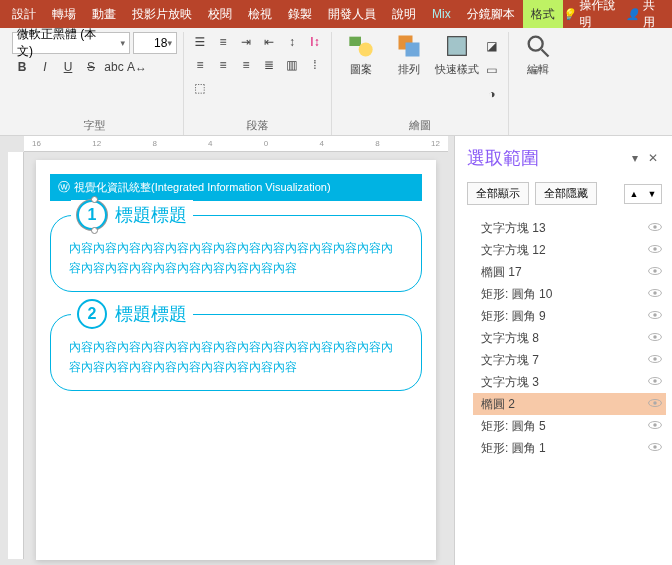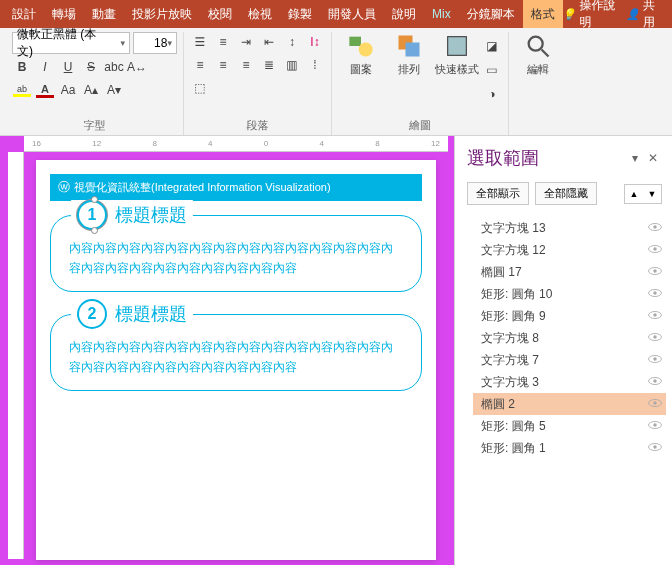--- a/index.html
+++ b/index.html
@@ -1,21 +1,21 @@
 <!DOCTYPE html>
 <html><head>
 <meta charset="utf-8">
 <style>
 * { margin: 0; padding: 0; box-sizing: border-box; font-family: "Microsoft JhengHei", sans-serif; }
 body { width: 672px; height: 565px; background: #fff; overflow: hidden; font-size: 12px; }
 
 
 .tabs-bar { height: 28px; background: #b8442a; display: flex; align-items: center; padding: 0 4px; color: #fff; }
 .tab { padding: 0 8px; height: 28px; display: flex; align-items: center; font-size: 12px; cursor: pointer; white-space: nowrap; }
-.tab.active { background: #fdba74; color: #333; }
+.tab.active { background: #bef264; color: #333; }
 .tab.mix { color: #aee; }
 .tabs-right { margin-left: auto; display: flex; align-items: center; gap: 10px; padding-right: 8px; }
 .tabs-right span { display: flex; align-items: center; gap: 3px; cursor: pointer; }
 .bulb-icon::before { content: "💡"; font-size: 11px; }
 .share-icon::before { content: "👤"; font-size: 11px; }
 
 
 .ribbon { height: 108px; background: #f3f3f3; border-bottom: 1px solid #d4d4d4; display: flex; padding: 4px 6px 0 6px; }
 .rgroup { display: flex; flex-direction: column; padding: 0 6px; border-right: 1px solid #dcdcdc; }
 .rgroup:last-child { border-right: none; }
@@ -26,42 +26,42 @@
 .font-combo::after { content: "▾"; position: absolute; right: 4px; color: #666; font-size: 9px; }
 .font-combo.name { width: 118px; }
 .font-combo.size { width: 44px; padding-left: 20px; }
 .btn { width: 20px; height: 20px; display: flex; align-items: center; justify-content: center; color: #444; cursor: pointer; font-size: 12px; }
 .color-bar { width: 18px; height: 3px; }
 .big-btn { display: flex; flex-direction: column; align-items: center; justify-content: center; width: 46px; cursor: pointer; font-size: 11px; color: #444; gap: 2px; }
 .big-btn svg { width: 28px; height: 28px; }
 
 
 .main { display: flex; height: calc(100% - 136px); }
-.slide-area { flex: 1; background: #d946ef; position: relative; overflow: hidden; padding: 18px 12px; }
+.slide-area { flex: 1; background: #e5e5e5; position: relative; overflow: hidden; padding: 18px 12px; }
 .ruler-h { position: absolute; top: 0; left: 24px; right: 6px; height: 16px; background: #fff; border-bottom: 1px solid #ccc; font-size: 8px; color: #999; display: flex; align-items: center; justify-content: space-between; padding: 0 8px; }
 .ruler-v { position: absolute; top: 16px; left: 8px; bottom: 6px; width: 16px; background: #fff; border-right: 1px solid #ccc; }
 
 .slide { background: #fff; width: 400px; height: 400px; margin-left: 24px; margin-top: 6px; position: relative; box-shadow: 0 2px 6px rgba(0,0,0,0.15); padding: 14px 14px; }
 .slide-title { background: #00b3e3; color: #fff; font-size: 11px; padding: 5px 8px; margin-bottom: 14px; display: flex; align-items: center; gap: 4px; }
 .slide-title::before { content: "ⓦ"; font-size: 12px; }
 
 .block { border: 1.5px solid #00b3e3; border-radius: 22px; padding: 16px 18px 12px 18px; margin-bottom: 22px; position: relative; }
 .block-header { position: absolute; top: -16px; left: 20px; background: #fff; display: flex; align-items: center; gap: 8px; padding: 0 6px; }
 .circle-num { width: 30px; height: 30px; border-radius: 50%; background: #fff; border: 2.5px solid #00b3e3; color: #00b3e3; font-weight: bold; font-size: 16px; display: flex; align-items: center; justify-content: center; }
 .circle-num.selected { box-shadow: 0 0 0 1px #999; position: relative; }
 .circle-num.selected::before, .circle-num.selected::after { content: ""; position: absolute; width: 5px; height: 5px; background: #fff; border: 1px solid #888; border-radius: 50%; }
 .circle-num.selected::before { top: -6px; left: 12px; }
 .circle-num.selected::after { bottom: -6px; left: 12px; }
 .block-title { color: #00b3e3; font-size: 18px; font-weight: 500; }
 .block-content { color: #00b3e3; font-size: 12px; line-height: 1.7; margin-top: 6px; }
 
 
 .sel-panel { width: 218px; border-left: 1px solid #d0d0d0; background: #fff; display: flex; flex-direction: column; }
 .sel-header { display: flex; align-items: center; padding: 10px 10px 8px 12px; }
-.sel-title { font-size: 18px; color: #701a75; flex: 1; }
+.sel-title { font-size: 18px; color: #8b5cf6; flex: 1; }
 .sel-hbtn { width: 18px; height: 18px; display: flex; align-items: center; justify-content: center; color: #666; cursor: pointer; font-size: 12px; }
 .sel-toolbar { display: flex; align-items: center; gap: 6px; padding: 4px 10px 8px 12px; }
 .sel-tbtn { border: 1px solid #c8c8c8; background: #fafafa; padding: 3px 8px; font-size: 11px; cursor: pointer; }
 .sel-arrows { margin-left: auto; display: flex; border: 1px solid #c8c8c8; }
 .sel-arrow { width: 18px; height: 18px; display: flex; align-items: center; justify-content: center; font-size: 9px; cursor: pointer; }
 .sel-list { flex: 1; overflow: auto; padding: 4px 6px 4px 18px; }
 .sel-item { display: flex; align-items: center; height: 22px; font-size: 12px; color: #444; cursor: pointer; padding-left: 8px; }
 .sel-item.active { background: #f7c9a8; }
 .sel-eye { margin-left: auto; margin-right: 4px; color: #999; font-size: 12px; }
 .sel-eye svg { width: 14px; height: 10px; }
@@ -110,37 +110,20 @@
           </div>
         <div class="btn">
             <u>U</u>
           </div>
         <div class="btn">
             <s>S</s>
           </div>
         <div class="btn">abc</div>
         <div class="btn">A↔</div>
       </div>
-      <div class="row">
-        <div class="btn">
-            <div style="display:flex;flex-direction:column;align-items:center">
-              <span style="font-size:9px">ab</span>
-              <div class="color-bar" style="background:#ffff00"></div>
-            </div>
-          </div>
-        <div class="btn">
-            <div style="display:flex;flex-direction:column;align-items:center">
-              <span style="font-size:11px;font-weight:bold">A</span>
-              <div class="color-bar" style="background:#c00000"></div>
-            </div>
-          </div>
-        <div class="btn">Aa</div>
-        <div class="btn">A▴</div>
-        <div class="btn">A▾</div>
-      </div>
     </div>
     <div class="rgroup-label">字型</div>
   </div>
 
   <div class="rgroup">
     <div class="rgroup-body">
       <div class="row">
         <div class="btn">☰</div>
         <div class="btn">≡</div>
         <div class="btn">⇥</div>

